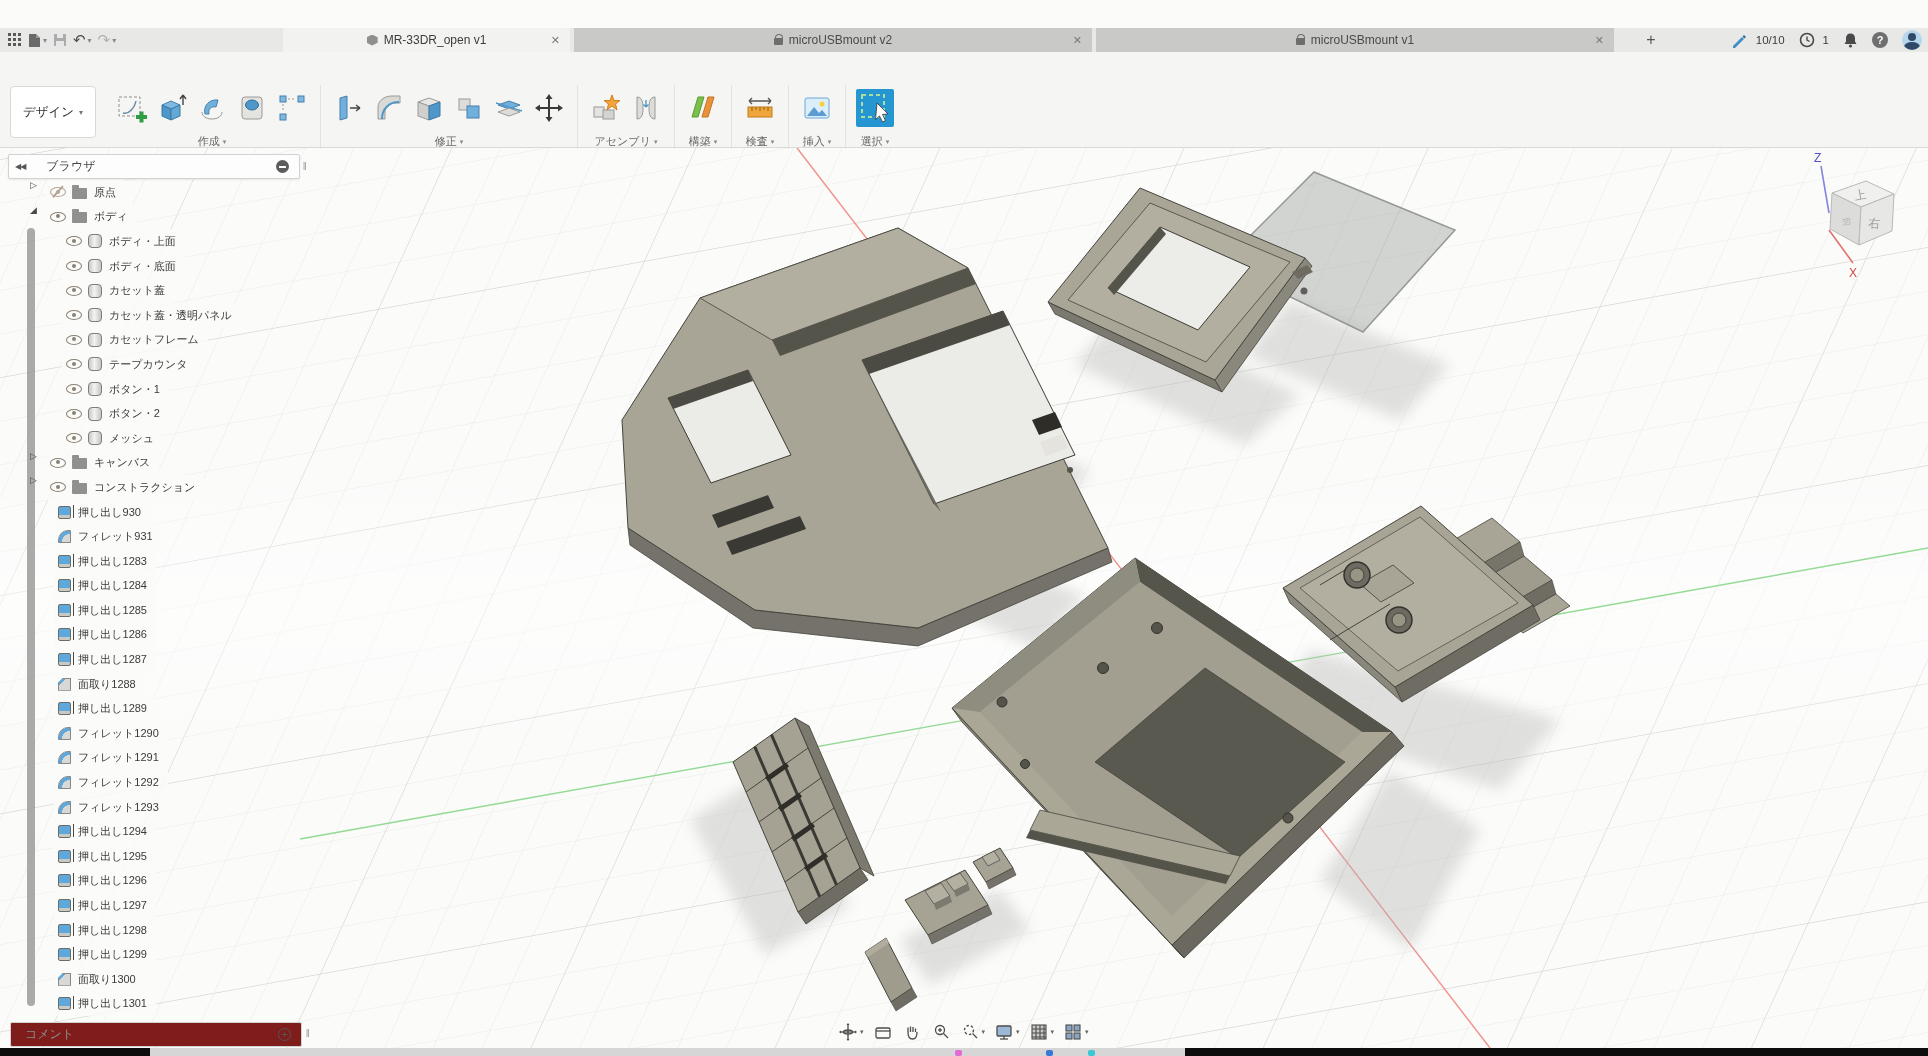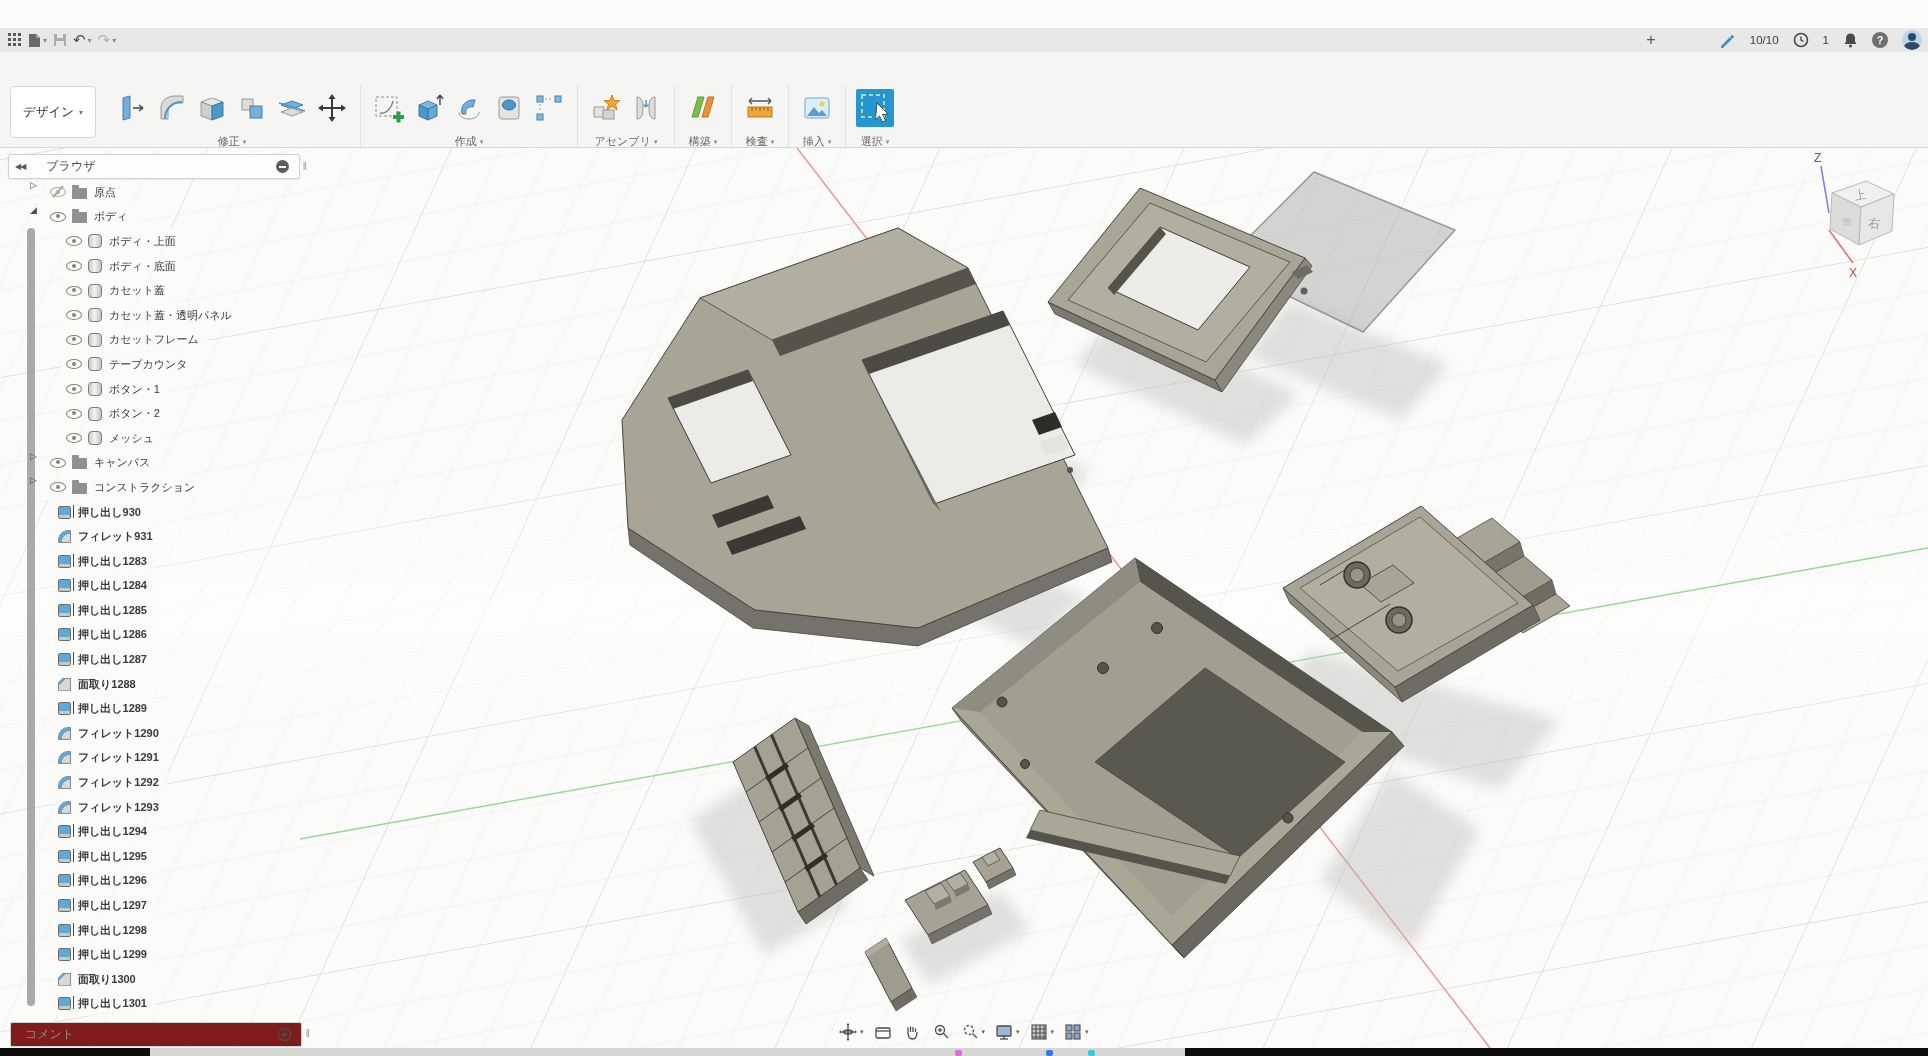--- a/index.html
+++ b/index.html
@@ -32,21 +32,21 @@
   .doctab.inactive { width:518px; background:#c9c9c8; color:#4a4a4a; margin-left:4px; }
   .tabicon { display:inline-block; margin-right:6px; position:relative; }
   .tabicon.cube { width:11px; height:11px; background:#8f8f8d; clip-path:polygon(50% 0,100% 25%,100% 75%,50% 100%,0 75%,0 25%); }
   .tabicon.lock { width:9px; height:7px; background:#6e6e6c; border-radius:1px; margin-top:3px; }
   .tabicon.lock::before { content:""; position:absolute; left:1.5px; top:-4px; width:6px; height:5px; border:1.5px solid #6e6e6c; border-bottom:none; border-radius:4px 4px 0 0; }
   .tabx { position:absolute; right:10px; top:50%; transform:translateY(-50%); font-size:11px; color:#7a7a7a; }
   .tabx::before { content:"✕"; }
   .newtab { position:absolute; left:1638px; top:2px; width:26px; height:20px; display:flex; align-items:center; justify-content:center; font-size:16px; color:#555; }
   .newtab::before { content:"+"; }
   .topright { position:absolute; right:6px; top:0; height:24px; display:flex; align-items:center; gap:14px; }
-  .tr-item { display:flex; align-items:center; gap:14px; font-size:11.5px; color:#3c3c3c;text-align:right; }
+  .tr-item { display:flex; align-items:center; gap:8px; font-size:11.5px; color:#3c3c3c;text-align:right; }
   .help-circle { width:16px; height:16px; border-radius:50%; background:#6f6f6f; color:#fff; font-size:11px; font-weight:bold; display:flex; align-items:center; justify-content:center; }
   .help-circle::before { content:"?"; }
   .avatar { width:20px; height:20px; border-radius:50%; background:#b9d5ec; position:relative; overflow:hidden; }
   .avatar::before { content:""; position:absolute; left:6px; top:3px; width:8px; height:8px; border-radius:50%; background:#2e4a68; }
   .avatar::after { content:""; position:absolute; left:2px; top:12px; width:16px; height:10px; border-radius:50% 50% 0 0; background:#2e4a68; }
 
   
   .ribbon { position:absolute; left:0; top:52px; width:1928px; height:96px; background:#f5f5f4; border-bottom:1px solid #d8d8d7; z-index:10; }
   .rtabs { position:absolute; left:112px; top:0; height:30px; display:flex; align-items:flex-end; }
   .rtab { font-size:12px; color:#4d4d4d; padding:0 15px 7px; border-bottom:3px solid transparent; white-space:nowrap; }
@@ -70,21 +70,21 @@
   .bheader .btitle { margin-left:21px; font-size:12px; color:#444; }
   .bheader .minus-circle { position:absolute; right:10px; width:13px; height:13px; border-radius:50%; background:#5c5c5c; }
   .bheader .minus-circle::after { content:""; position:absolute; left:3px; top:5.5px; width:7px; height:2px; background:#fff; }
   .grip { position:absolute; font-size:10px; color:#9a9a9a; }
   .grip::before { content:"‖"; }
   .browser .grip { right:-8px; top:6px; }
   .brows { position:absolute; left:0; top:26px; width:300px; }
   .brow { height:24.6px; display:flex; }
   .brow.r-root { padding-left:19px; }
   .brow.r-child { padding-left:54px; }
-  .brow.r-feat { padding-left:46px;font-weight:bold; }
+  .brow.r-feat { padding-left:46px; }
   .tri { width:13px; margin-right:6px; font-size:9px; color:#4a4a4a; text-align:center; }
   .tri.col::before { content:"▷"; }
   .tri.exp::before { content:"◢"; }
   .chip { display:flex; align-items:center; background:rgba(250,250,249,.86); border-radius:2px; padding:2px 9px 2px 4px; }
   .eye { width:16px; height:10px; border:1.5px solid #8c8173; border-radius:50%; position:relative; margin-right:6px; flex:none; }
   .eye::after { content:""; position:absolute; left:4.5px; top:1.5px; width:4px; height:4px; border-radius:50%; background:#8c8173; }
   .eye.off { border-color:#b3a698; }
   .eye.off::after { background:#b3a698; }
   .eye.off::before { content:""; position:absolute; left:6px; top:-4px; width:1.5px; height:15px; background:#b3a698; transform:rotate(42deg); }
   .ficon { width:15px; height:14px; position:relative; margin-right:7px; flex:none; }
@@ -310,20 +310,40 @@
       <span class="qi">
           <span class="undo-glyph">↶</span>
           <span class="caret"></span>
         </span>
       <span class="qi">
           <span class="redo-glyph">↷</span>
           <span class="caret"></span>
         </span>
     </div>
 
+    <div class="doctabs">
+
+        <div class="doctab active">
+          <span class="tabicon cube"></span>
+          <span>MR-33DR_open v1</span>
+          <span class="tabx"></span>
+        </div>
+
+        <div class="doctab inactive">
+          <span class="tabicon lock"></span>
+          <span>microUSBmount v2</span>
+          <span class="tabx"></span>
+        </div>
+
+        <div class="doctab inactive">
+          <span class="tabicon lock"></span>
+          <span>microUSBmount v1</span>
+          <span class="tabx"></span>
+        </div>
+      </div>
     <span class="newtab"></span>
 
     <div class="topright">
       <span class="tr-item">
         <svg width="17" height="15">
             <path d="M2 13L11 4l2 2-9 9H2z" fill="#3f8fc4"></path>
             <path d="M11.5 3.5l1.5-1.5 2 2-1.5 1.5z" fill="#2d6d99"></path>
           </svg>
         <span>10/10</span>
       </span>
@@ -351,20 +371,65 @@
       <span>デザイン</span>
         <span class="caret"></span>
     </div>
 
     <div class="tgroups">
 
       <div class="tgroup">
         <div class="ticons">
           <span class="tile">
               <svg width="32" height="32" viewBox="0 0 32 32">
+                <rect x="3" y="5" width="21" height="19" fill="none" stroke="#8f8f8f" stroke-dasharray="3 2"></rect>
+                <path d="M7 21c6 2 12-6 13-12" stroke="#6b88a8" stroke-width="1.5" fill="none"></path>
+                <rect x="20" y="23" width="11" height="4" fill="#2e9e44"></rect>
+                <rect x="23.5" y="19.5" width="4" height="11" fill="#2e9e44"></rect>
+              </svg>
+            </span>
+          <span class="tile">
+              <svg width="32" height="32" viewBox="0 0 32 32">
+                <polygon points="6,13 15,9 24,13 15,17" fill="#7db9e3" stroke="#4a7fa8"></polygon>
+                <polygon points="6,13 15,17 15,28 6,24" fill="#4f97c9" stroke="#3a7aa6"></polygon>
+                <polygon points="15,17 24,13 24,24 15,28" fill="#65a8d6" stroke="#3a7aa6"></polygon>
+                <path d="M27 13V3m0 0l-3 4m3-4l3 4" stroke="#444" stroke-width="1.4" fill="none"></path>
+              </svg>
+            </span>
+          <span class="tile">
+              <svg width="32" height="32" viewBox="0 0 32 32">
+                <path d="M9 22c-2-8 4-15 13-14l-2 7c-5-1-8 2-7 7z" fill="#6fb0dd" stroke="#4a7fa8"></path>
+                <path d="M6 20c0 4 4 7 10 7s10-3 10-7" fill="none" stroke="#999"></path>
+              </svg>
+            </span>
+          <span class="tile">
+              <svg width="32" height="32" viewBox="0 0 32 32">
+                <rect x="6" y="5" width="20" height="22" rx="3" fill="#e3e3e0" stroke="#9a9a96"></rect>
+                <ellipse cx="16" cy="13" rx="6.5" ry="5" fill="#4f97c9" stroke="#2f6e9c"></ellipse>
+              </svg>
+            </span>
+          <span class="tile">
+              <svg width="32" height="32" viewBox="0 0 32 32">
+                <rect x="4" y="4" width="6" height="6" fill="#7db9e3" stroke="#4a7fa8"></rect>
+                <rect x="22" y="4" width="6" height="6" fill="#7db9e3" stroke="#4a7fa8"></rect>
+                <rect x="4" y="22" width="6" height="6" fill="#7db9e3" stroke="#4a7fa8"></rect>
+                <path d="M12 7h8M7 12v8" stroke="#999" stroke-dasharray="2 2" fill="none"></path>
+              </svg>
+            </span>
+        </div>
+        <div class="glabel">
+            <span>作成</span>
+            <span class="caret"></span>
+          </div>
+      </div>
+
+      <div class="tgroup">
+        <div class="ticons">
+          <span class="tile">
+              <svg width="32" height="32" viewBox="0 0 32 32">
                 <polygon points="7,6 14,4 14,26 7,28" fill="#6fb0dd" stroke="#4a7fa8"></polygon>
                 <path d="M17 16h10m0 0l-4-3m4 3l-4 3" stroke="#444" stroke-width="1.4" fill="none"></path>
               </svg>
             </span>
           <span class="tile">
               <svg width="32" height="32" viewBox="0 0 32 32">
                 <path d="M5 27V15C5 9 11 4 19 4h8v7h-6c-5 0-9 4-9 9v7z" fill="#d9d9d5" stroke="#9a9a96"></path>
                 <path d="M9 27c0-10 7-17 17-17" stroke="#4f97c9" stroke-width="2" fill="none"></path>
               </svg>
             </span>
@@ -398,65 +463,20 @@
                   <polygon points="16,2 12.5,7 19.5,7"></polygon>
                   <polygon points="16,30 12.5,25 19.5,25"></polygon>
                   <polygon points="2,16 7,12.5 7,19.5"></polygon>
                   <polygon points="30,16 25,12.5 25,19.5"></polygon>
                 </g>
               </svg>
             </span>
         </div>
         <div class="glabel">
             <span>修正</span>
-            <span class="caret"></span>
-          </div>
-      </div>
-
-      <div class="tgroup">
-        <div class="ticons">
-          <span class="tile">
-              <svg width="32" height="32" viewBox="0 0 32 32">
-                <rect x="3" y="5" width="21" height="19" fill="none" stroke="#8f8f8f" stroke-dasharray="3 2"></rect>
-                <path d="M7 21c6 2 12-6 13-12" stroke="#6b88a8" stroke-width="1.5" fill="none"></path>
-                <rect x="20" y="23" width="11" height="4" fill="#2e9e44"></rect>
-                <rect x="23.5" y="19.5" width="4" height="11" fill="#2e9e44"></rect>
-              </svg>
-            </span>
-          <span class="tile">
-              <svg width="32" height="32" viewBox="0 0 32 32">
-                <polygon points="6,13 15,9 24,13 15,17" fill="#7db9e3" stroke="#4a7fa8"></polygon>
-                <polygon points="6,13 15,17 15,28 6,24" fill="#4f97c9" stroke="#3a7aa6"></polygon>
-                <polygon points="15,17 24,13 24,24 15,28" fill="#65a8d6" stroke="#3a7aa6"></polygon>
-                <path d="M27 13V3m0 0l-3 4m3-4l3 4" stroke="#444" stroke-width="1.4" fill="none"></path>
-              </svg>
-            </span>
-          <span class="tile">
-              <svg width="32" height="32" viewBox="0 0 32 32">
-                <path d="M9 22c-2-8 4-15 13-14l-2 7c-5-1-8 2-7 7z" fill="#6fb0dd" stroke="#4a7fa8"></path>
-                <path d="M6 20c0 4 4 7 10 7s10-3 10-7" fill="none" stroke="#999"></path>
-              </svg>
-            </span>
-          <span class="tile">
-              <svg width="32" height="32" viewBox="0 0 32 32">
-                <rect x="6" y="5" width="20" height="22" rx="3" fill="#e3e3e0" stroke="#9a9a96"></rect>
-                <ellipse cx="16" cy="13" rx="6.5" ry="5" fill="#4f97c9" stroke="#2f6e9c"></ellipse>
-              </svg>
-            </span>
-          <span class="tile">
-              <svg width="32" height="32" viewBox="0 0 32 32">
-                <rect x="4" y="4" width="6" height="6" fill="#7db9e3" stroke="#4a7fa8"></rect>
-                <rect x="22" y="4" width="6" height="6" fill="#7db9e3" stroke="#4a7fa8"></rect>
-                <rect x="4" y="22" width="6" height="6" fill="#7db9e3" stroke="#4a7fa8"></rect>
-                <path d="M12 7h8M7 12v8" stroke="#999" stroke-dasharray="2 2" fill="none"></path>
-              </svg>
-            </span>
-        </div>
-        <div class="glabel">
-            <span>作成</span>
             <span class="caret"></span>
           </div>
       </div>
 
       <div class="tgroup">
         <div class="ticons">
           <span class="tile">
               <svg width="32" height="32" viewBox="0 0 32 32">
                 <rect x="4" y="15" width="10" height="10" fill="#e3e3df" stroke="#9a9a96"></rect>
                 <rect x="13" y="18" width="11" height="9" fill="#d3d3cf" stroke="#9a9a96"></rect>

